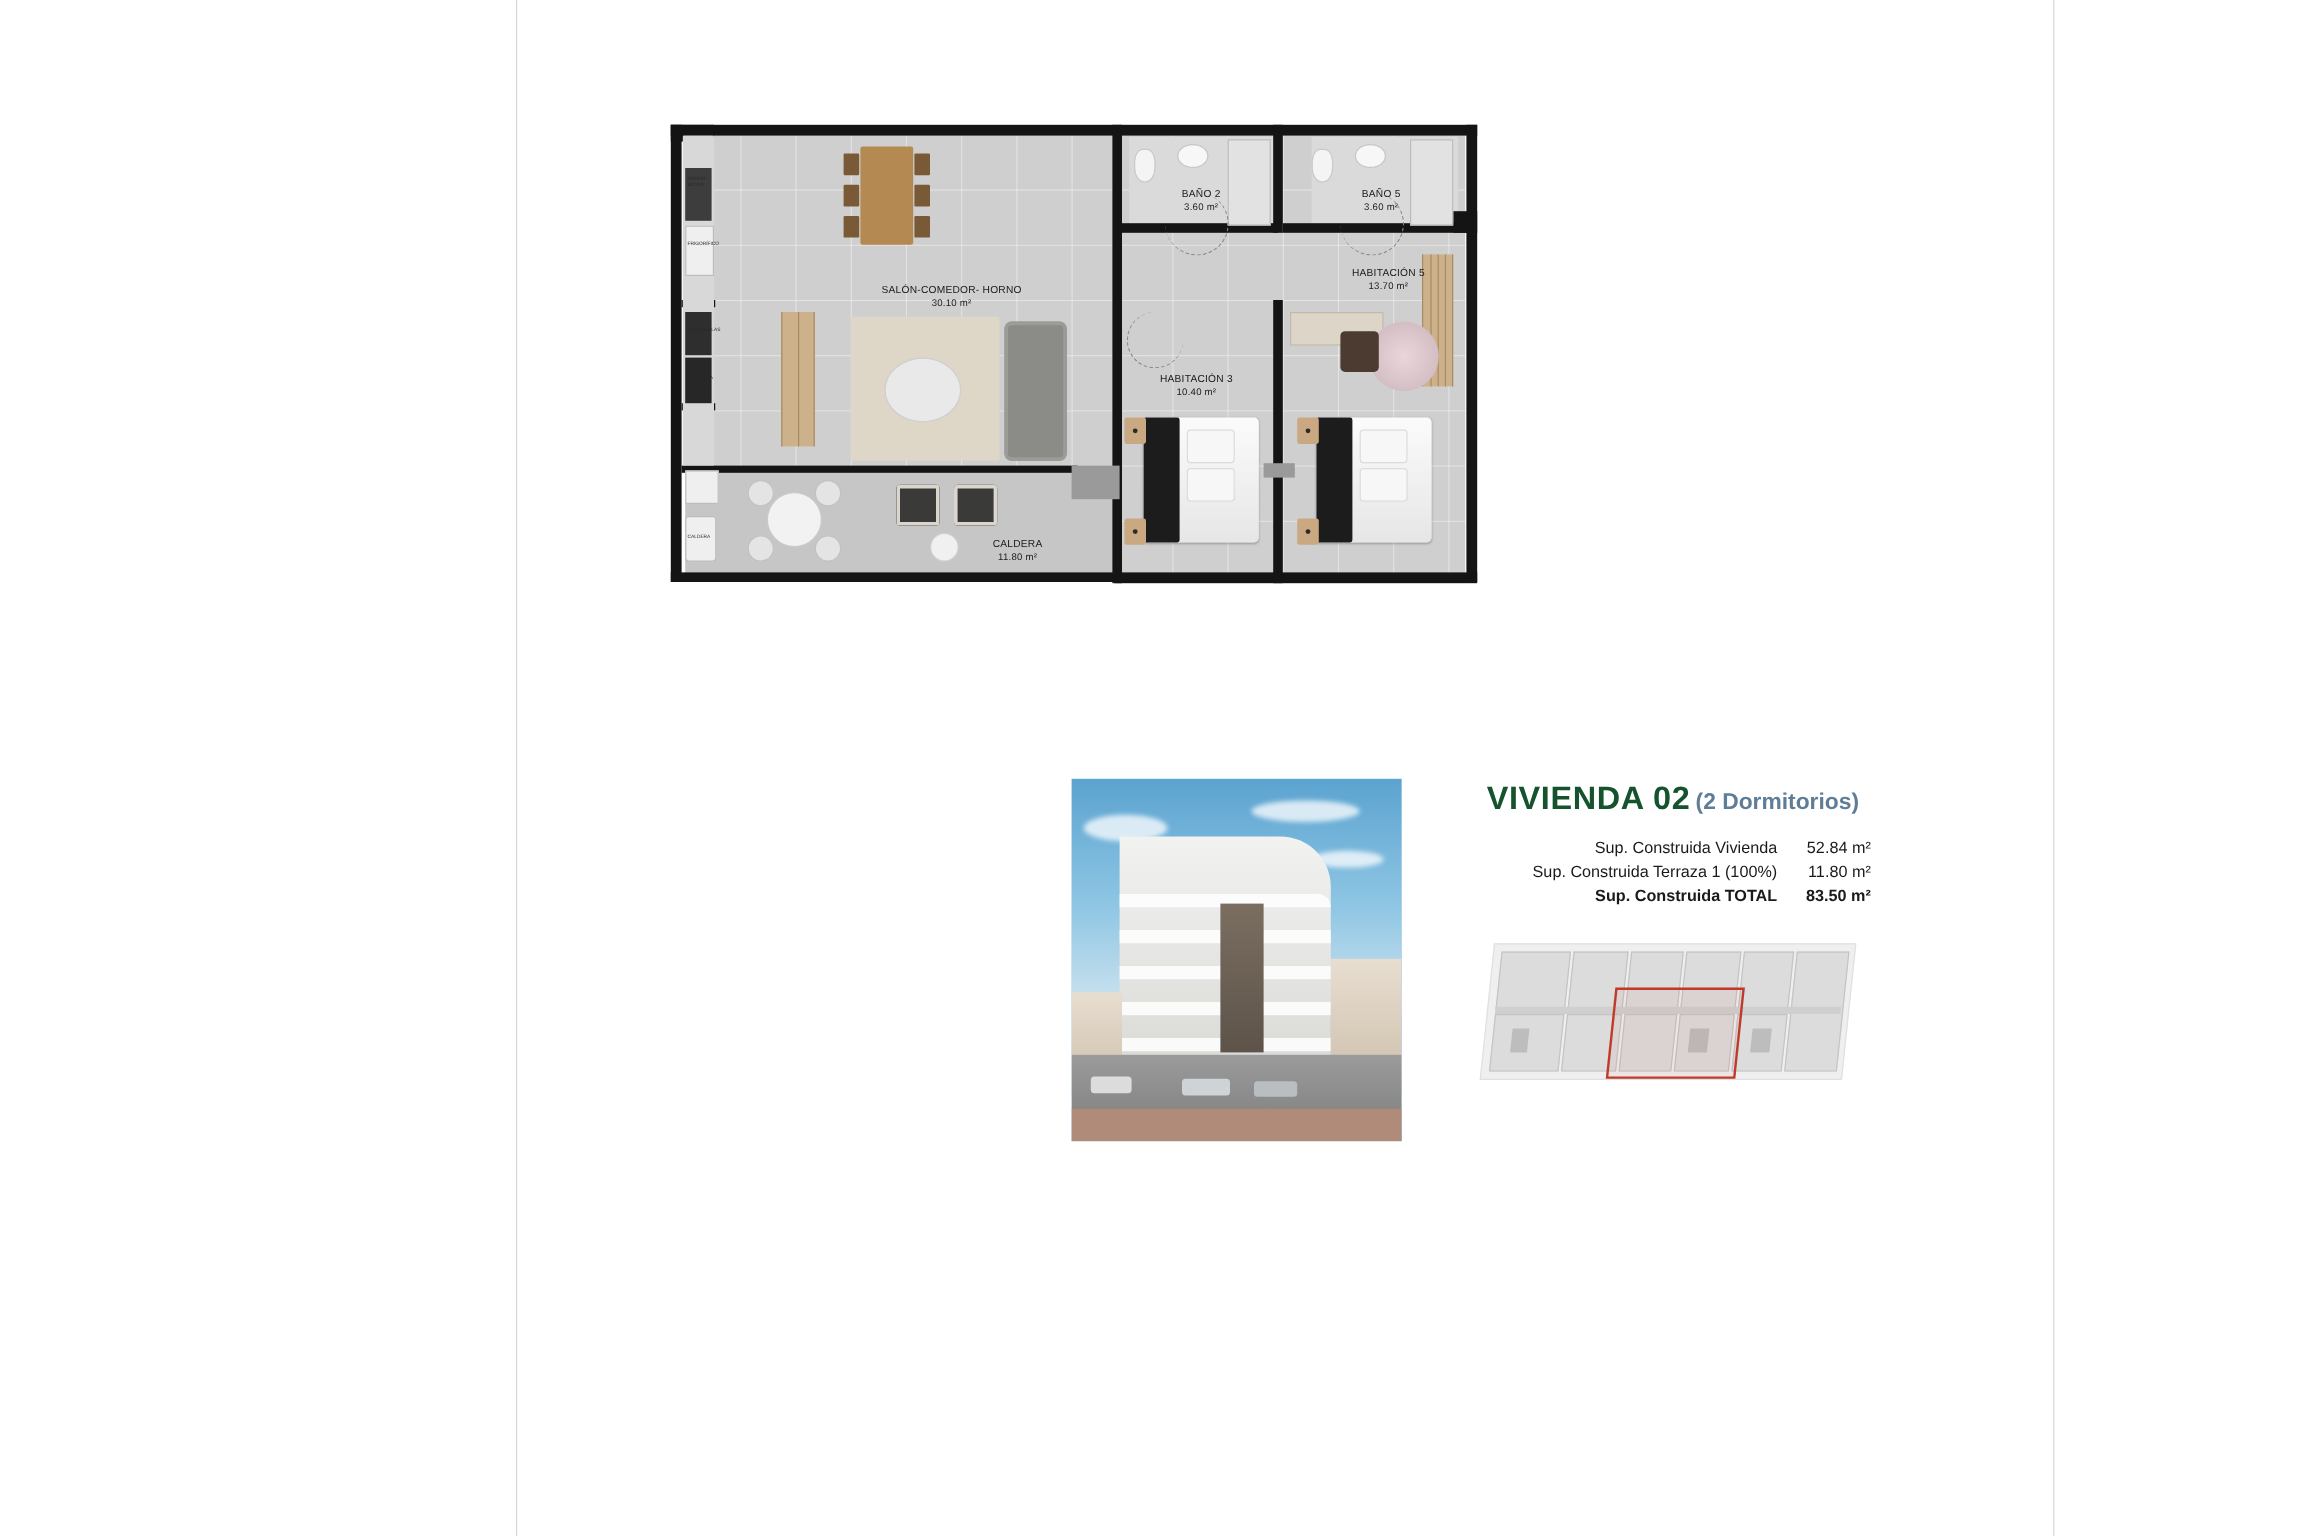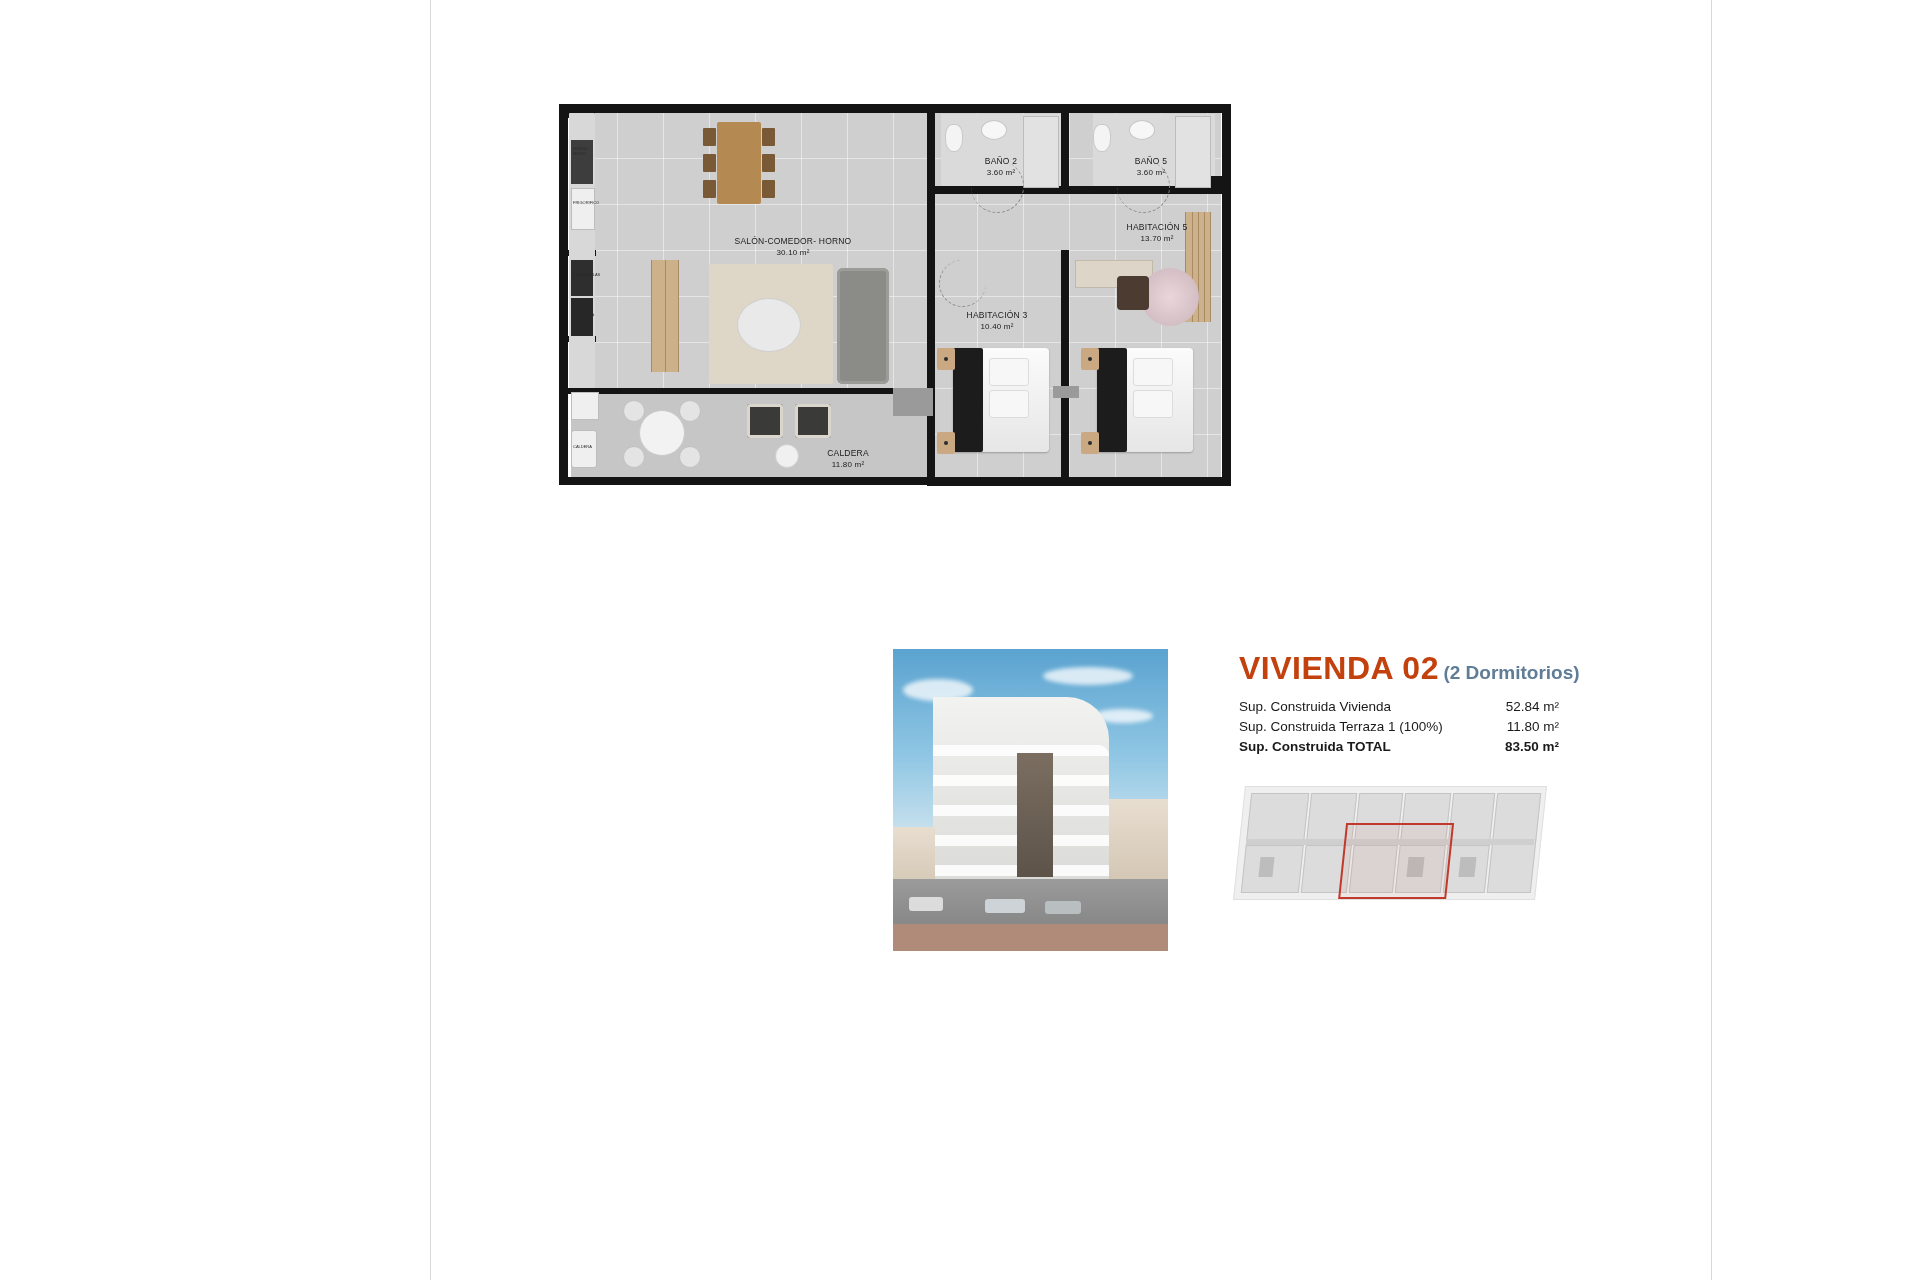--- a/index.html
+++ b/index.html
@@ -243,42 +243,42 @@
     border-radius:3px;
   }
 
   #title {
     position: absolute;
     left: 808px;
     top: 650px;
     white-space: nowrap;
   }
   #title .big {
-    font-size: 32px;
-    color: #c2410c;
+    font-size: 27px;
+    color: #14532d;
     letter-spacing: .5px;
     font-weight: bold;
   }
   #title .small {
     font-size: 19px;
     color: #5f7d97;
     font-weight: bold;
   }
 
   #areas {
     position: absolute;
     left: 808px;
     top: 697px;
     width: 320px;
     font-size: 13.5px;
     color: #1a1a1a;
   }
   #areas .row {
     display: flex;
-    justify-content: space-between;
+    justify-content: flex-end;
     line-height: 20px;
   }
   #areas .row .v { width: 78px; text-align: right; }
   #areas .row.total { font-weight: bold; }
 
   #keyplan {
     position: absolute;
     left: 808px;
     top: 786px;
     width: 300px;

